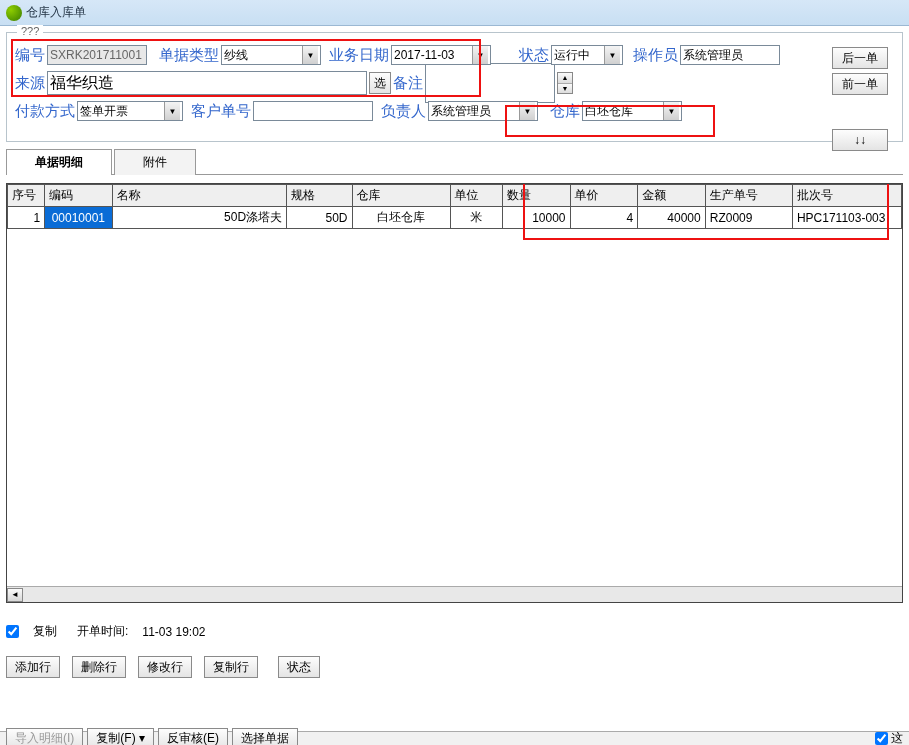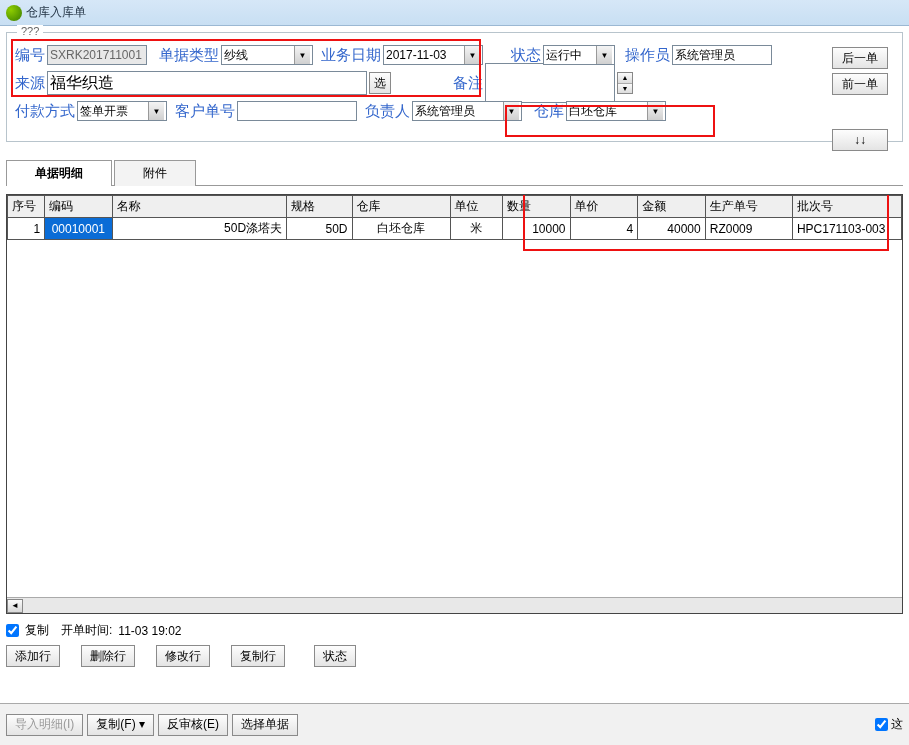--- a/index.html
+++ b/index.html
@@ -87,21 +87,21 @@
   display: flex; flex-direction: column; gap: 4px;
 }
 .side-btns .btn { width: 56px; }
 .down-arrows {
   position: absolute;
   right: 14px; top: 96px;
 }
 .hl-red { position: absolute; border: 2px solid #e11; pointer-events:none; }
 .tabs {
   display: flex;
-  margin-top: 17px;
+  margin-top: 6px;
   border-bottom: 1px solid #999;
 }
 .tab {
   border: 1px solid #999;
   border-bottom: none;
   background: #f3f3f3;
   padding: 4px 28px;
   margin-right: 2px;
   position: relative;
   top: 1px;
@@ -145,29 +145,29 @@
   background: #e8e8e8;
   border-top: 1px solid #aaa;
   display:flex; align-items:center;
 }
 .hscroll .sc-btn {
   width:16px;height:14px;border:1px solid #888;
   background:linear-gradient(#fafafa,#d8d8d8);
   font-size:8px; display:flex;align-items:center;justify-content:center;
 }
 .footer-row {
-  margin-top: 8px;
-  display:flex; align-items:center; gap:6px;
+  margin-top: 20px;
+  display:flex; align-items:center; gap:14px;
 }
 .footer-row input[type=checkbox]{ vertical-align:middle; }
-.action-row { margin-top: 6px; display:flex; gap:21px; }
+.action-row { margin-top: 16px; display:flex; gap:12px; }
 .bottom-bar {
   border-top: 1px solid #aaa;
   background: #f1f1f1;
-  height: 42px;
+  height: 14px;
   display:flex; align-items:center;
   padding: 0 6px; gap:4px;
   position: absolute;
   left:0; right:0; bottom:0;margin-top:24px;
 }
 .bottom-bar .btn.disabled { color:#999; }
 .bottom-bar .right { margin-left:auto; display:flex;align-items:center;gap:3px;}
 .spin {
   display:inline-flex; flex-direction:column;
   border:1px solid #888; width:16px; height:22px;
@@ -186,21 +186,21 @@
 
 <div class="content">
 
   <div class="groupbox" style="height:110px;">
     <span class="groupbox-label">???</span>
 
     <div class="form-row">
       <span class="lbl">编号</span>
       <input class="txt" style="width: 100px; background: rgb(232, 232, 232); color: rgb(102, 102, 102);" readonly="" value="SXRK201711001">
       <span class="lbl" style="margin-left:10px;">单据类型</span>
-      <div class="combo" style="width:92px;">
+      <div class="combo" style="width:100px;">
         <span class="combo-val">纱线</span>
         <span class="combo-arrow">▼</span>
       </div>
       <span class="lbl" style="margin-left:6px;">业务日期</span>
       <div class="combo" style="width:100px;">
         <span class="combo-val">2017-11-03</span>
         <span class="combo-arrow">▼</span>
       </div>
       <span class="lbl" style="margin-left:26px;">状态</span>
       <div class="combo" style="width:72px;">
@@ -208,31 +208,31 @@
         <span class="combo-arrow">▼</span>
       </div>
       <span class="lbl" style="margin-left:8px;">操作员</span>
       <input class="txt" style="width: 100px;" value="系统管理员">
     </div>
 
     <div class="form-row">
       <span class="lbl">来源</span>
       <input class="txt" style="width: 320px; font-size: 16px; height: 24px;" value="福华织造">
       <button class="btn btn-narrow">选</button>
-      <span class="lbl" style="margin-left:60px;">备注</span>
+      <span class="lbl" style="">备注</span>
       <div class="memo"></div>
       <div class="spin">
           <div>▲</div>
           <div>▼</div>
         </div>
     </div>
 
     <div class="form-row">
       <span class="lbl">付款方式</span>
-      <div class="combo" style="width:90px;">
+      <div class="combo" style="width:106px;">
         <span class="combo-val">签单开票</span>
         <span class="combo-arrow">▼</span>
       </div>
       <span class="lbl" style="margin-left:6px;">客户单号</span>
       <input class="txt" style="width: 120px;" value="">
       <span class="lbl" style="margin-left:6px;">负责人</span>
       <div class="combo" style="width:110px;">
         <span class="combo-val">系统管理员</span>
         <span class="combo-arrow">▼</span>
       </div>

